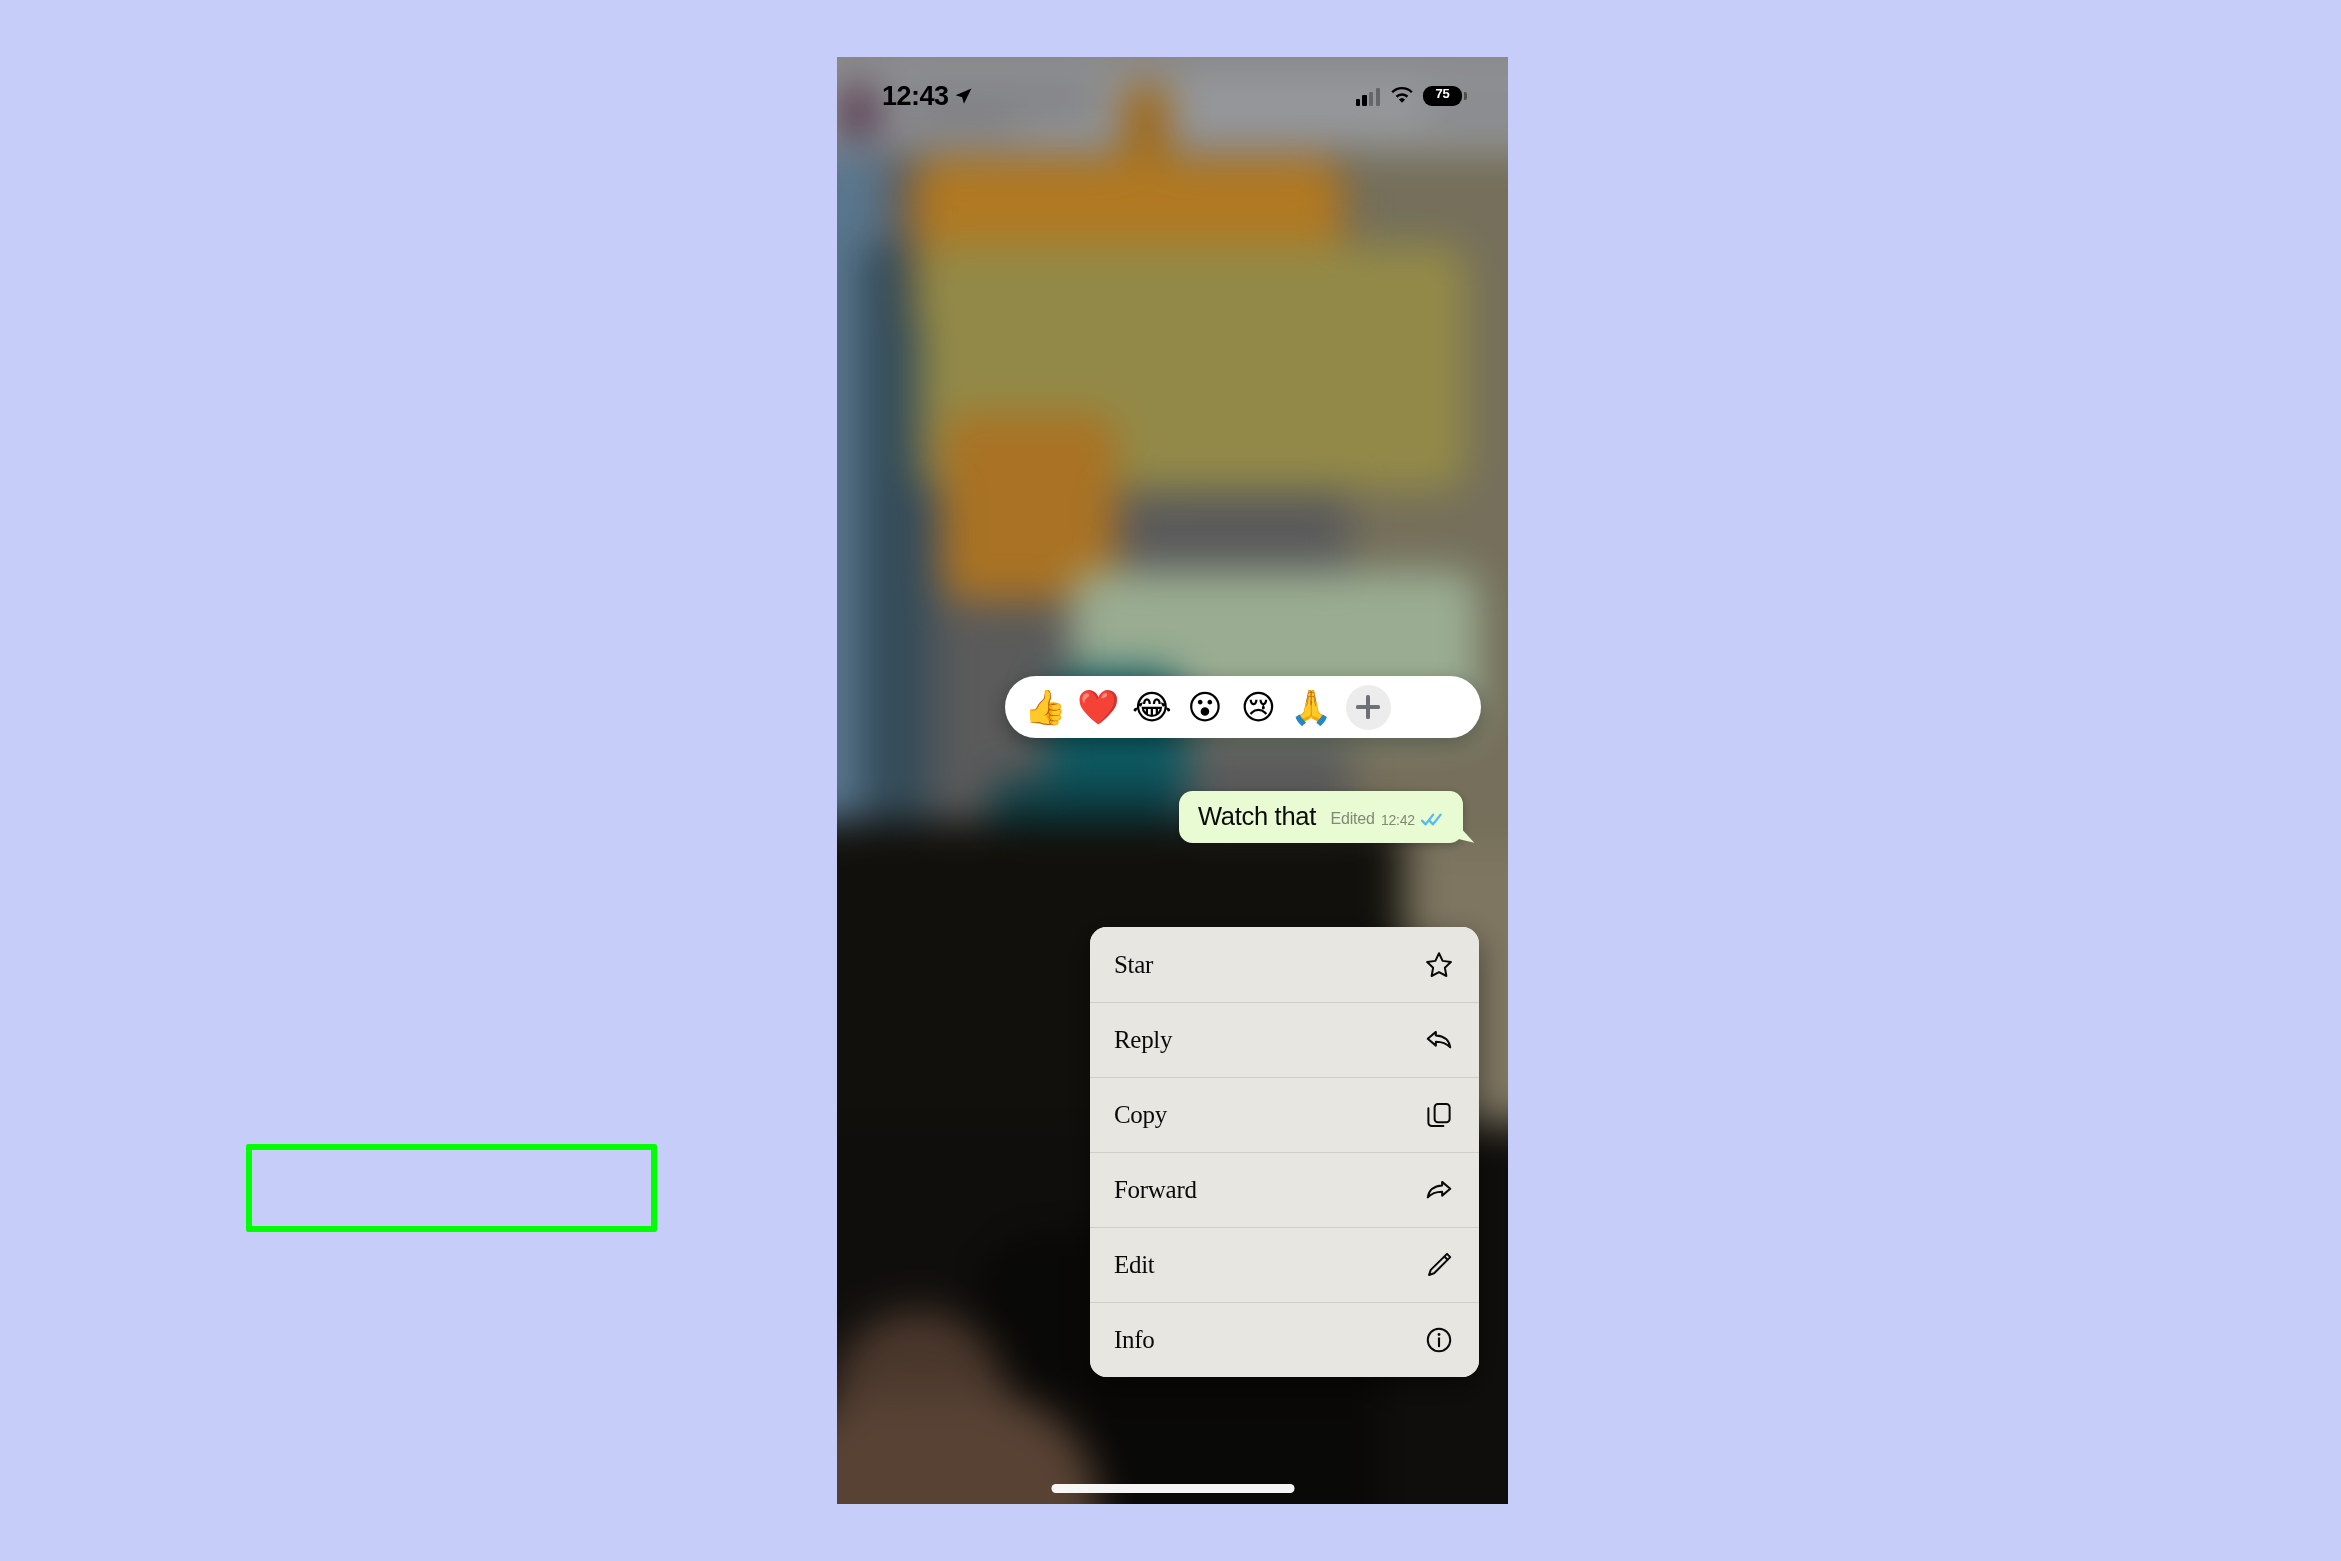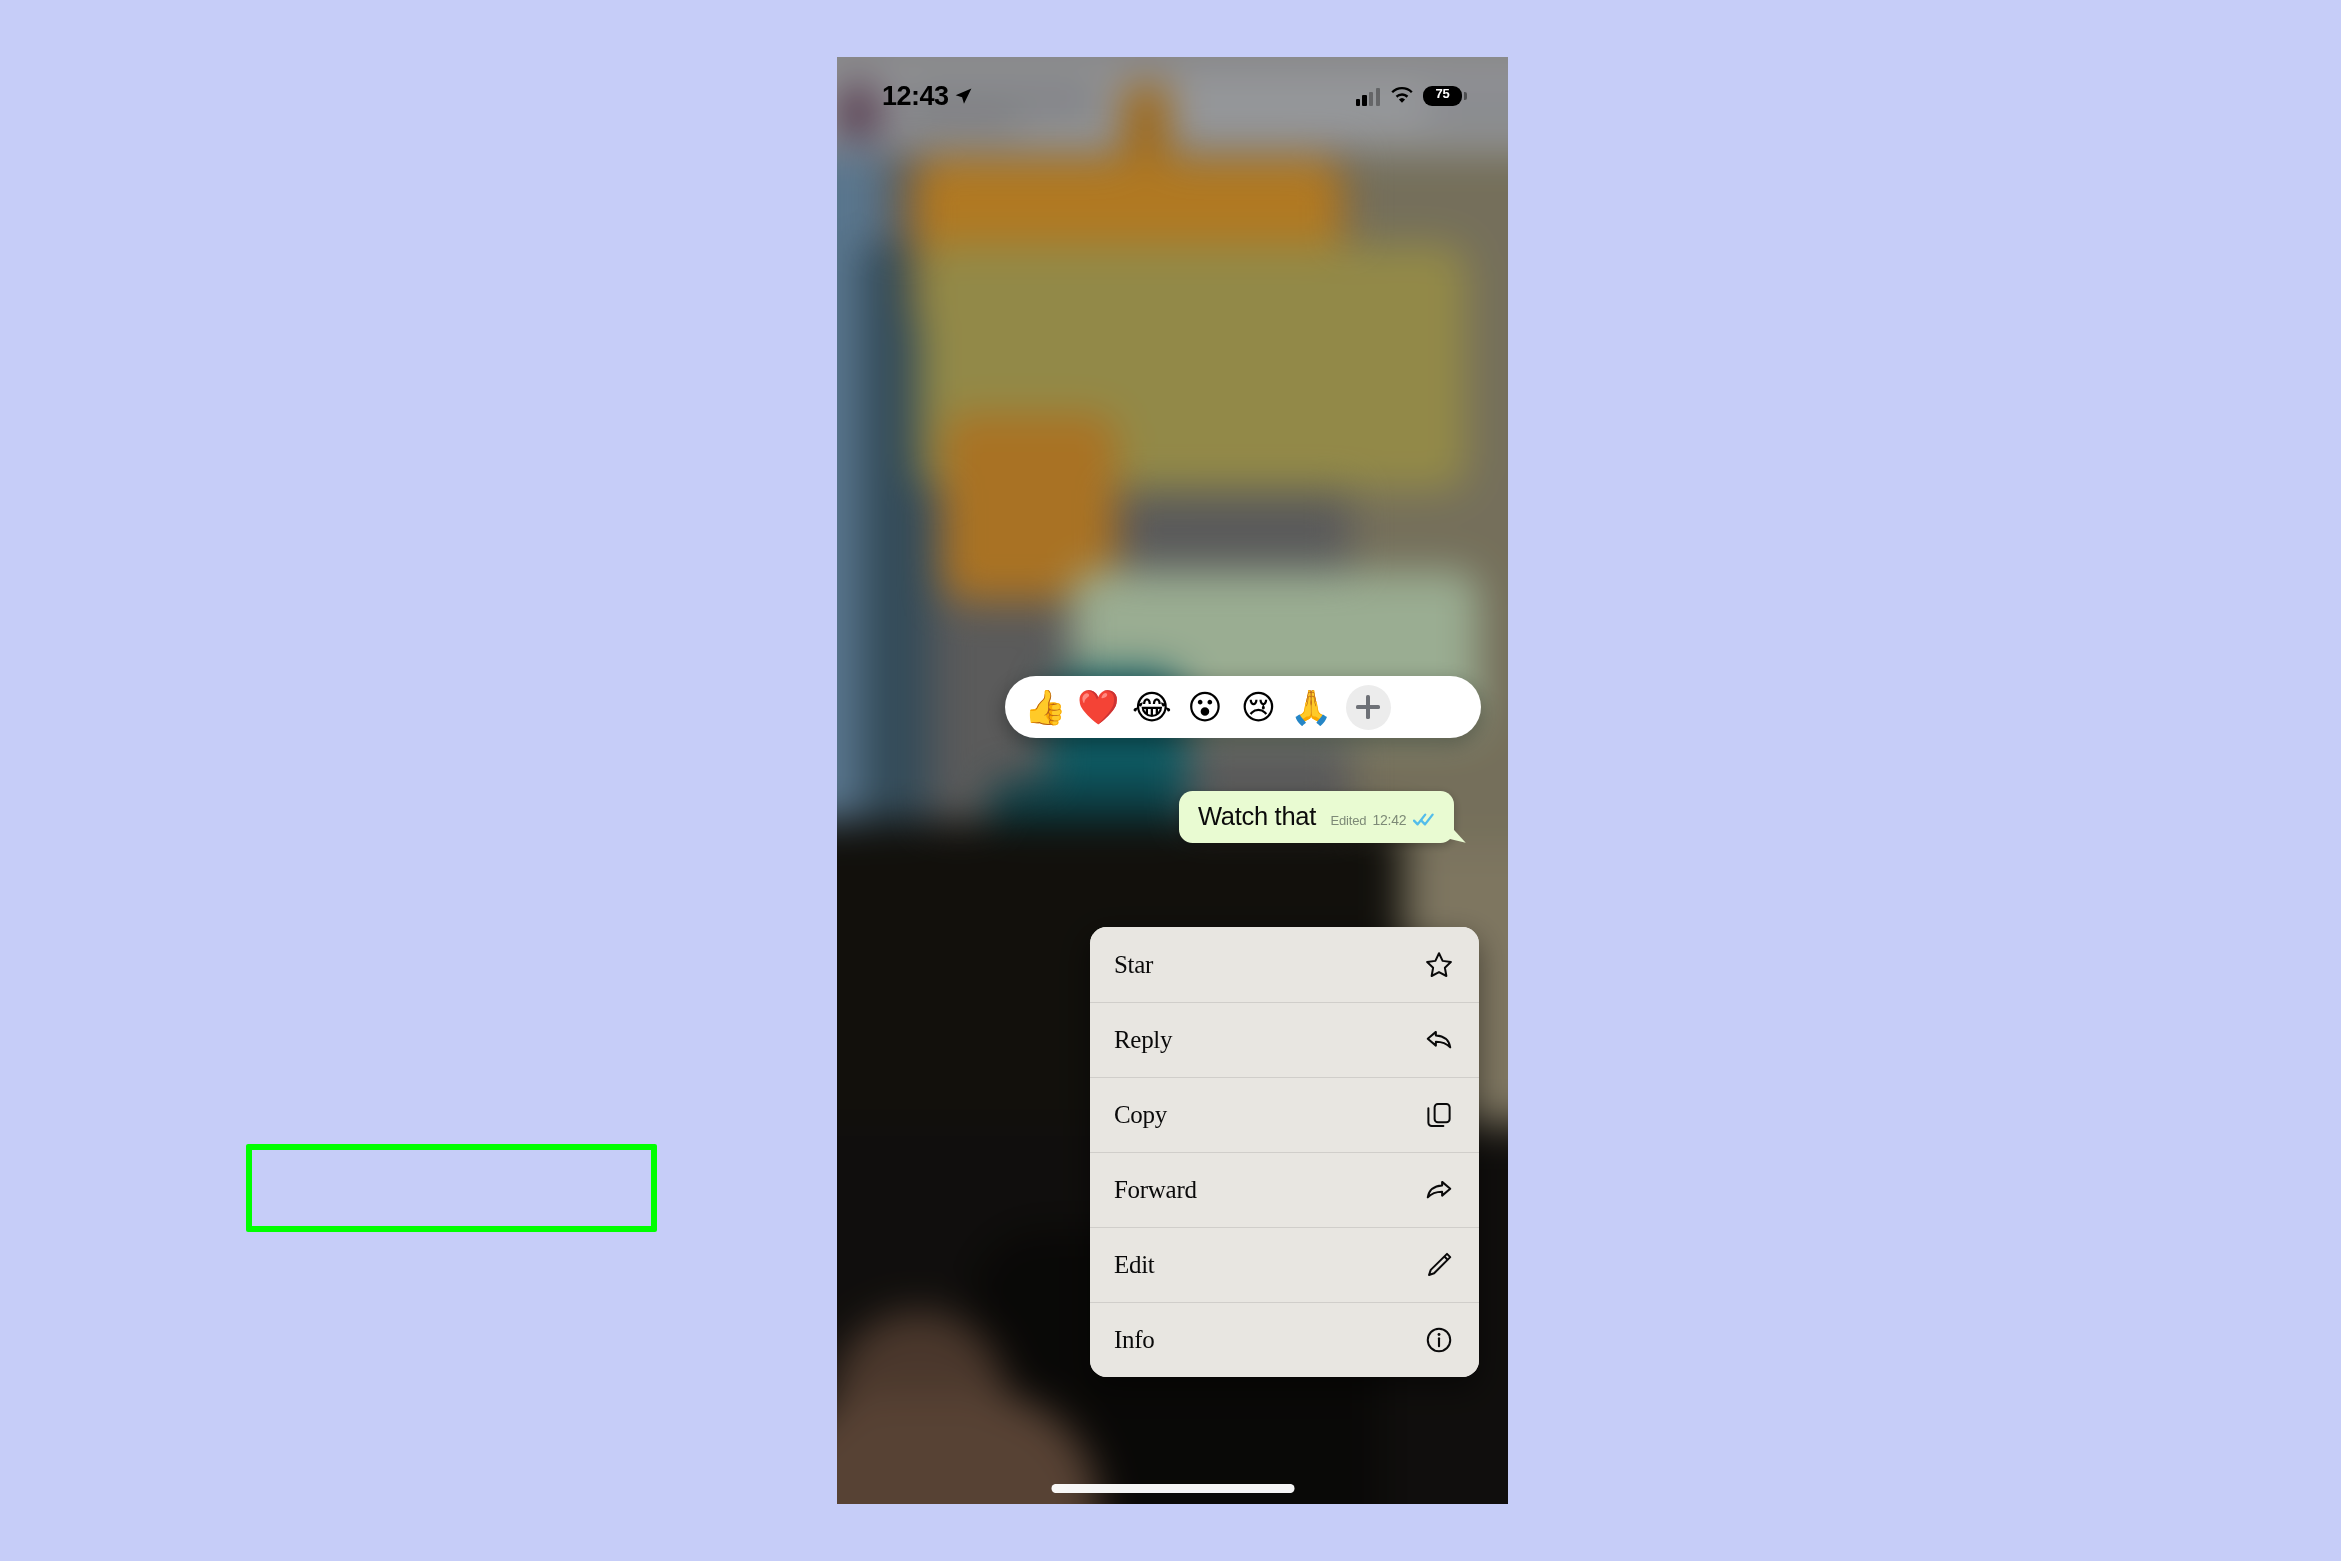--- a/index.html
+++ b/index.html
@@ -156,21 +156,21 @@
     position:absolute; right:-11.4px; bottom:0;
     width:21px; height:23px;
     background:#e9fbd2;
     clip-path:polygon(0 0, 100% 100%, 0 78%);
   }
   #bubble-text { font-size:25.5px; color:#0b0b0b; letter-spacing:-0.3px; }
   #bubble-meta {
     display:flex; align-items:flex-end; gap:6.2px;
     padding-bottom:3.6px;
   }
-  #bubble-edited { font-size:13px; color:#7d8a77; letter-spacing:-0.2px; }
+  #bubble-edited { font-size:16px; color:#7d8a77; letter-spacing:-0.2px; }
   #bubble-time   { font-size:14px; color:#7d8a77; letter-spacing:-0.2px; }
   .ticks { width:24px; height:15.6px; }
 
   
   #contextmenu {
     position:absolute;
     left:253px; top:870px;
     width:389px;
     background:#e7e5e0;
     border-radius:16.7px;

